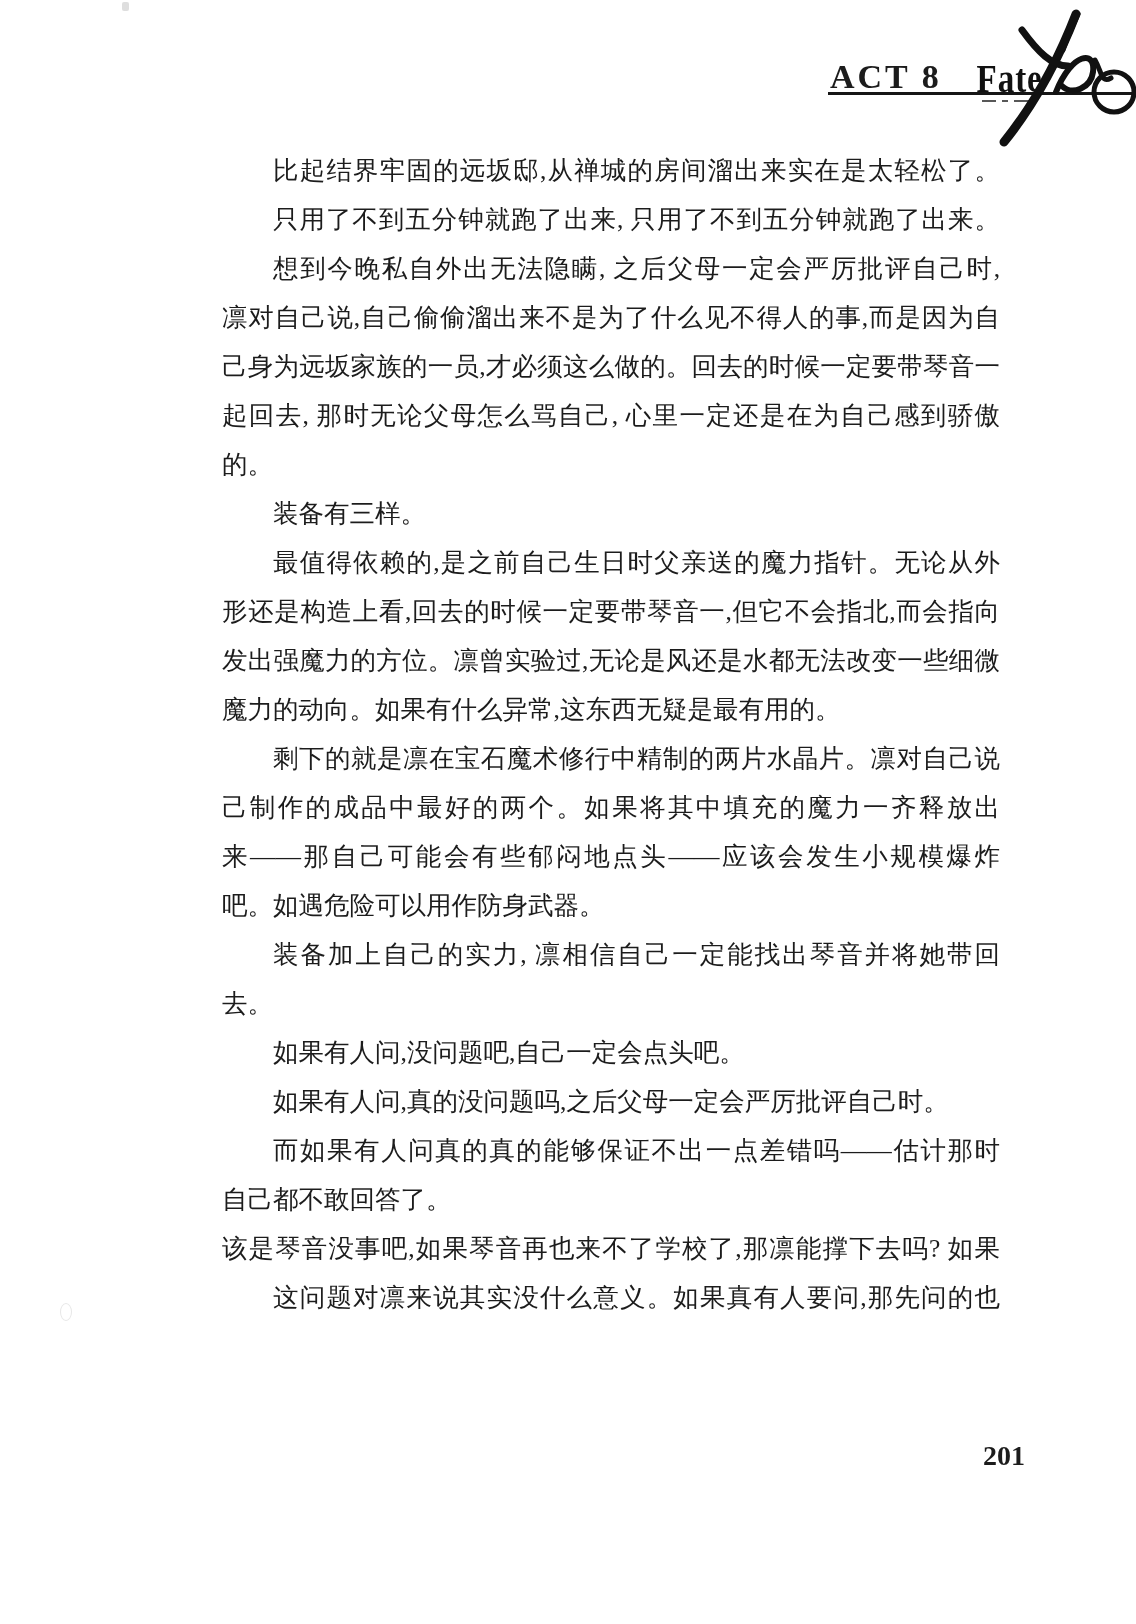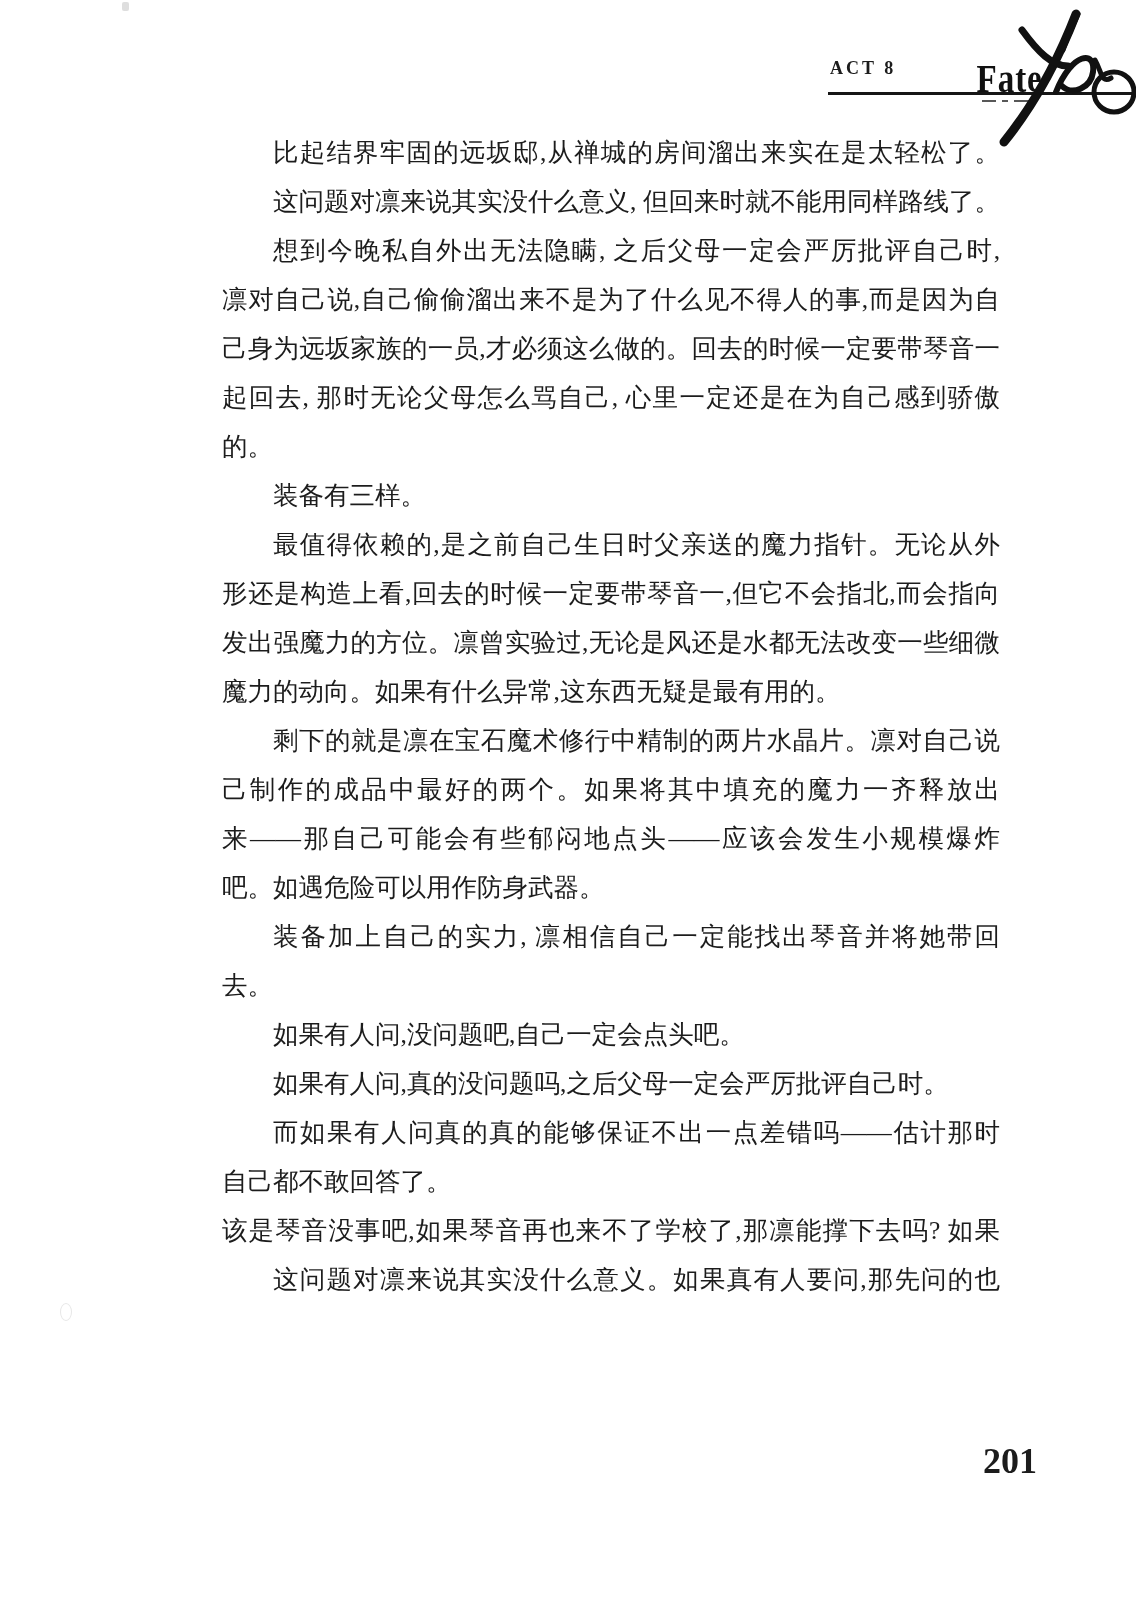--- a/index.html
+++ b/index.html
@@ -6,57 +6,57 @@
   body {
     width:1136px; height:1624px; position:relative;
     background:#ffffff; color:#1c1c1c;
     font-family:"Liberation Serif", serif;
     overflow:hidden;
   }
 
   
   .act-label {
     position:absolute; left:830px; top:58px;
-    font-size:18px; font-weight:bold; letter-spacing:3px;
+    font-size:34px; font-weight:bold; letter-spacing:3px;
     font-family:"Liberation Serif", serif;
     text-align:center;
   }
   .header-rule {
     position:absolute; left:828px; top:92px;
     width:308px; height:3px; background:#161616;
   }
   .logo-svg { position:absolute; left:960px; top:0px; }
   .logo-svg path, .logo-svg circle { stroke:#111; fill:none; }
   .logo-fate-text {
     font-family:"Liberation Serif", serif;
     font-weight:bold; font-size:36px; fill:#111; stroke:none;
     letter-spacing:1px;
   }
 
   
   .text-block {
-    position:absolute; left:222px; top:128px; width:778px;
+    position:absolute; left:222px; top:146px; width:778px;
   }
   .ln {
     font-size:25.5px; line-height:49px; height:49px;
     white-space:pre; overflow:hidden;
     font-family:"Liberation Serif", serif;
   }
   .ind { padding-left:51px; }
   .jst {
     white-space:normal;
     text-align:justify;
     text-align-last:justify;
     text-justify:inter-character;
   }
 
   
   .page-number {
     position:absolute; left:983px; top:1440px;
-    font-size:36px; font-weight:bold;
+    font-size:28px; font-weight:bold;
     font-family:"Liberation Serif", serif;
   }
 
   
   .speck-a {
     position:absolute; left:122px; top:2px; width:7px; height:9px;
     background:#b5b5b5; opacity:.45; border-radius:2px;
   }
   .speck-b {
     position:absolute; left:60px; top:1303px; width:10px; height:16px;
@@ -86,21 +86,21 @@
       <path d="M 62 30 C 78 52 92 66 108 66" stroke-width="7"></path>
       <path d="M 96 92 C 112 52 136 50 133 72 C 131 88 112 96 102 86" stroke-width="6"></path>
       <path d="M 135 60 C 142 72 141 84 151 78" stroke-width="5"></path>
       <circle cx="154" cy="92" r="20" stroke-width="5"></circle>
     </g>
   </svg>
 </div>
 
 <div class="text-block">
   <div class="ln ind jst">比起结界牢固的远坂邸,从禅城的房间溜出来实在是太轻松了。</div>
-  <div class="ln ind jst">这问题对凛来说其实没什么意义, 但回来时就不能用同样路线了。</div>
+  <div class="ln ind jst">只用了不到五分钟就跑了出来, 只用了不到五分钟就跑了出来。</div>
   <div class="ln ind jst">想到今晚私自外出无法隐瞒, 之后父母一定会严厉批评自己时,</div>
   <div class="ln jst">凛对自己说,自己偷偷溜出来不是为了什么见不得人的事,而是因为自</div>
   <div class="ln jst">己身为远坂家族的一员,才必须这么做的。回去的时候一定要带琴音一</div>
   <div class="ln jst">起回去, 那时无论父母怎么骂自己, 心里一定还是在为自己感到骄傲</div>
   <div class="ln">的。</div>
   <div class="ln ind">装备有三样。</div>
   <div class="ln ind jst">最值得依赖的,是之前自己生日时父亲送的魔力指针。无论从外</div>
   <div class="ln jst">形还是构造上看,回去的时候一定要带琴音一,但它不会指北,而会指向</div>
   <div class="ln jst">发出强魔力的方位。凛曾实验过,无论是风还是水都无法改变一些细微</div>
   <div class="ln">魔力的动向。如果有什么异常,这东西无疑是最有用的。</div>

